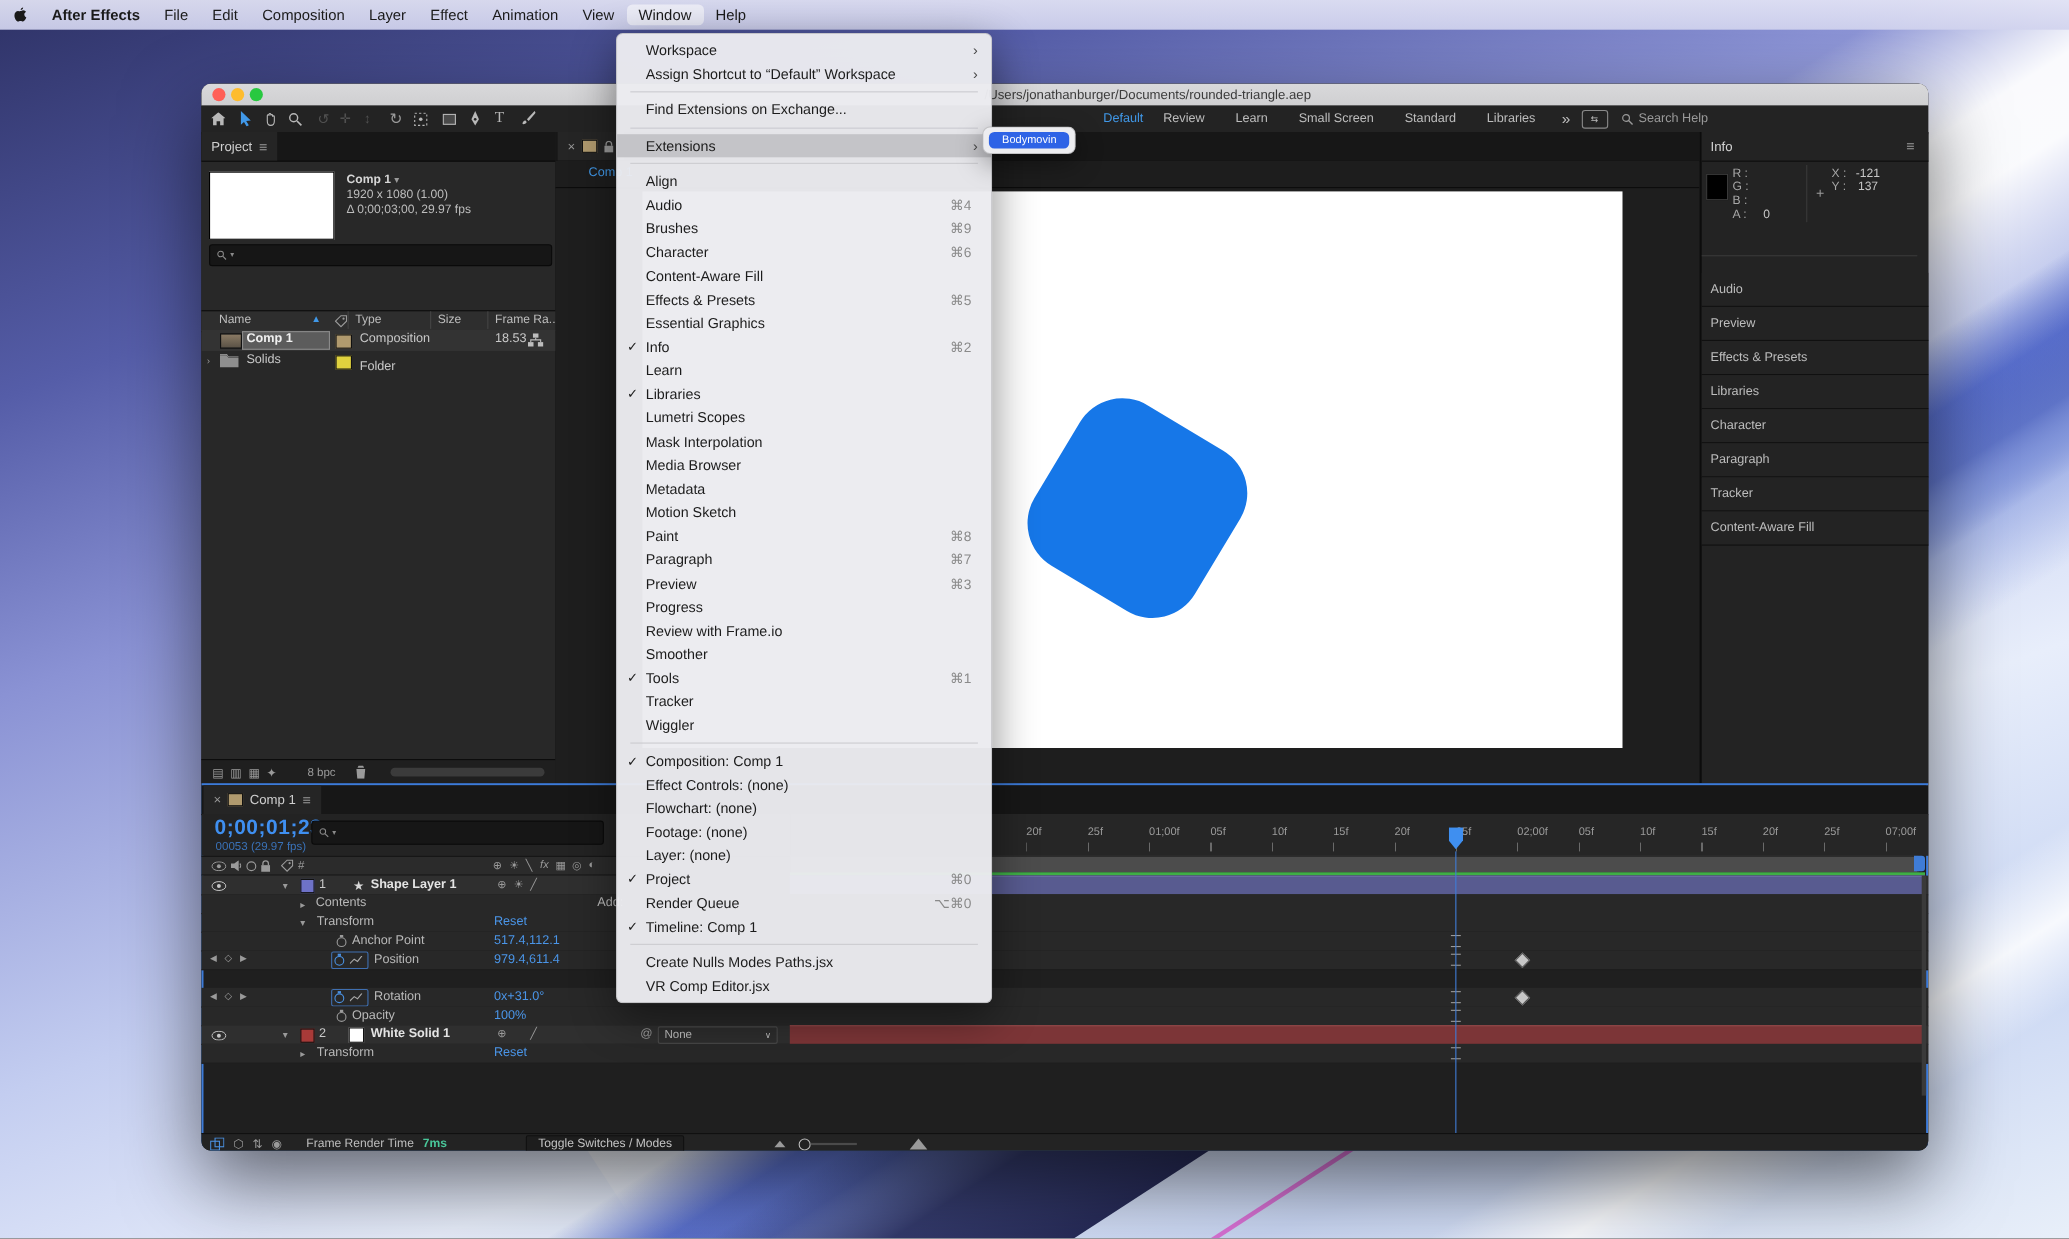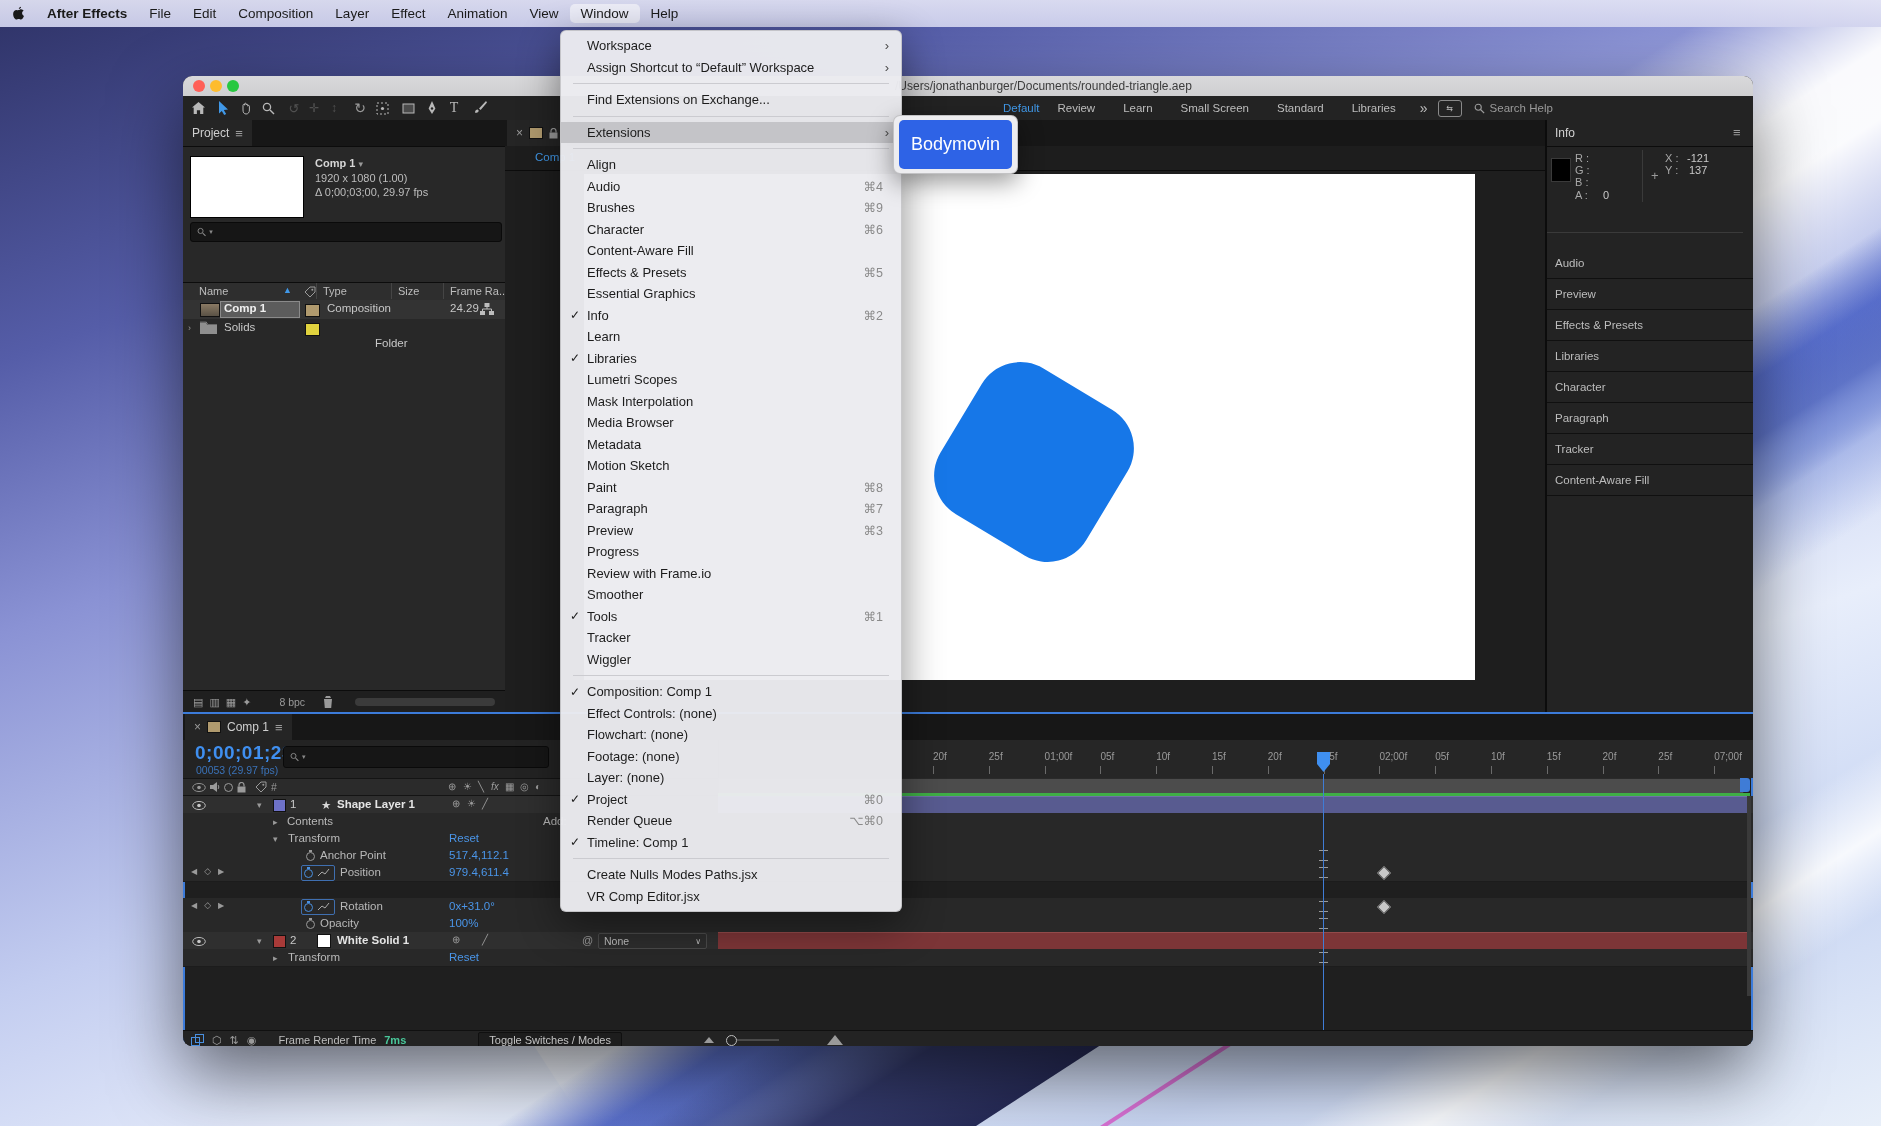--- a/index.html
+++ b/index.html
@@ -135,21 +135,21 @@
   .m-row .check{width:17px;font-size:12px;}
   .m-row .lbl{flex:1;white-space:nowrap;}
   .m-row .sc{color:#8a8a8a;font-size:12.5px;margin-left:18px;}
   .m-row .arr{color:#4a4a4a;font-size:13px;margin-left:6px;}
   .m-row.highlight{background:#c4c4c8;}
   .m-row.sep{height:11px;position:relative;}
   .m-row.sep::after{content:"";position:absolute;left:12px;right:12px;top:5px;border-top:1px solid #cbcbd0;}
 
   .bodymovin-pop{position:absolute;left:893px;top:115px;z-index:11;background:#ededf0;border:1px solid rgba(0,0,0,.18);
     border-radius:7px;padding:4px 5px;box-shadow:0 8px 24px rgba(0,0,0,.4);}
-  .bodymovin-item{background:#2e63e6;color:#fff;border-radius:5px;padding:14px 12px;font-size:18px;}
+  .bodymovin-item{background:#2e63e6;color:#fff;border-radius:5px;padding:2px 12px;font-size:10px;}
   .glyph{color:#9a9a9a;}
 </style>
 </head>
 <body>
 
 <div class="stage">
 
   <div class="wallpaper">
     <div class="wp wp1"></div>
     <div class="wp wp2"></div>
@@ -319,37 +319,37 @@
         <span class="abs" style="left:133px;top:0;width:1px;height:16px;background:#454545;"></span>
         <span class="abs" style="left:208px;top:0;width:1px;height:16px;background:#454545;"></span>
         <span class="abs" style="left:260px;top:0;width:1px;height:16px;background:#454545;"></span>
       </div>
       <div class="proj-row" style="top:180px;background:#333;">
         <span class="abs" style="left:17px;top:3px;width:18px;height:12px;background:linear-gradient(#8a7a64,#5a5246);border:1px solid #111;"></span>
         <span class="abs" style="left:37px;top:1px;width:78px;height:15px;background:#5c5c5c;border:1px solid #8a8a8a;"></span>
         <span class="abs" style="left:41px;top:2px;color:#f0f0f0;font-weight:bold;">Comp 1</span>
         <span class="chip" style="left:122px;background:#b09a6e;"></span>
         <span class="abs" style="left:144px;top:2px;">Composition</span>
-        <span class="abs" style="left:267px;top:2px;">24.29</span>
+        <span class="abs" style="left:267px;top:2px;">18.53</span>
         <svg class="abs" style="left:297px;top:3px;" width="14" height="13" viewBox="0 0 14 13">
             <rect x="4.5" y="0" width="5" height="4" fill="#bdbdbd"></rect>
             <rect x="0" y="8" width="5" height="4" fill="#bdbdbd"></rect>
             <rect x="9" y="8" width="5" height="4" fill="#bdbdbd"></rect>
             <path d="M7 4v2M2.5 8V6h9v2" stroke="#bdbdbd" fill="none"></path>
           </svg>
       </div>
       <div class="proj-row" style="top:199px;">
         <span class="abs chev" style="left:5px;top:4px;">›</span>
         <svg class="abs" style="left:17px;top:2px;" width="17" height="13" viewBox="0 0 17 13">
             <path fill="#8f8f8f" d="M0 2h6l1.5 2H17v9H0z"></path>
             <path fill="#aaa" d="M0 1.5h6l1.5 2H17V3H7.8L6.3.8H0z"></path>
           </svg>
         <span class="abs" style="left:41px;top:2px;">Solids</span>
         <span class="chip" style="left:122px;background:#e0d23e;"></span>
-        <span class="abs" style="left:144px;top:18px;margin-left:48px;">Folder</span>
+        <span class="abs" style="left:144px;top:8px;">Folder</span>
       </div>
       <div class="proj-footer">
         <span class="glyph" style="margin-left: 10px;font-size:11px;">▤</span>
         <span class="glyph" style="margin-left: 6px;font-size:11px;">▥</span>
         <span class="glyph" style="margin-left: 6px;font-size:11px;">▦</span>
         <span class="glyph" style="margin-left: 6px;font-size:11px;">✦</span>
         <span style="margin-left:28px;font-size:10.5px;">8 bpc</span>
         <svg style="margin-left:18px;" width="10" height="12" viewBox="0 0 10 12">
             <path fill="#9a9a9a" d="M1 3h8l-.8 9H1.8zM3 0h4l1 2H2z"></path>
           </svg>

